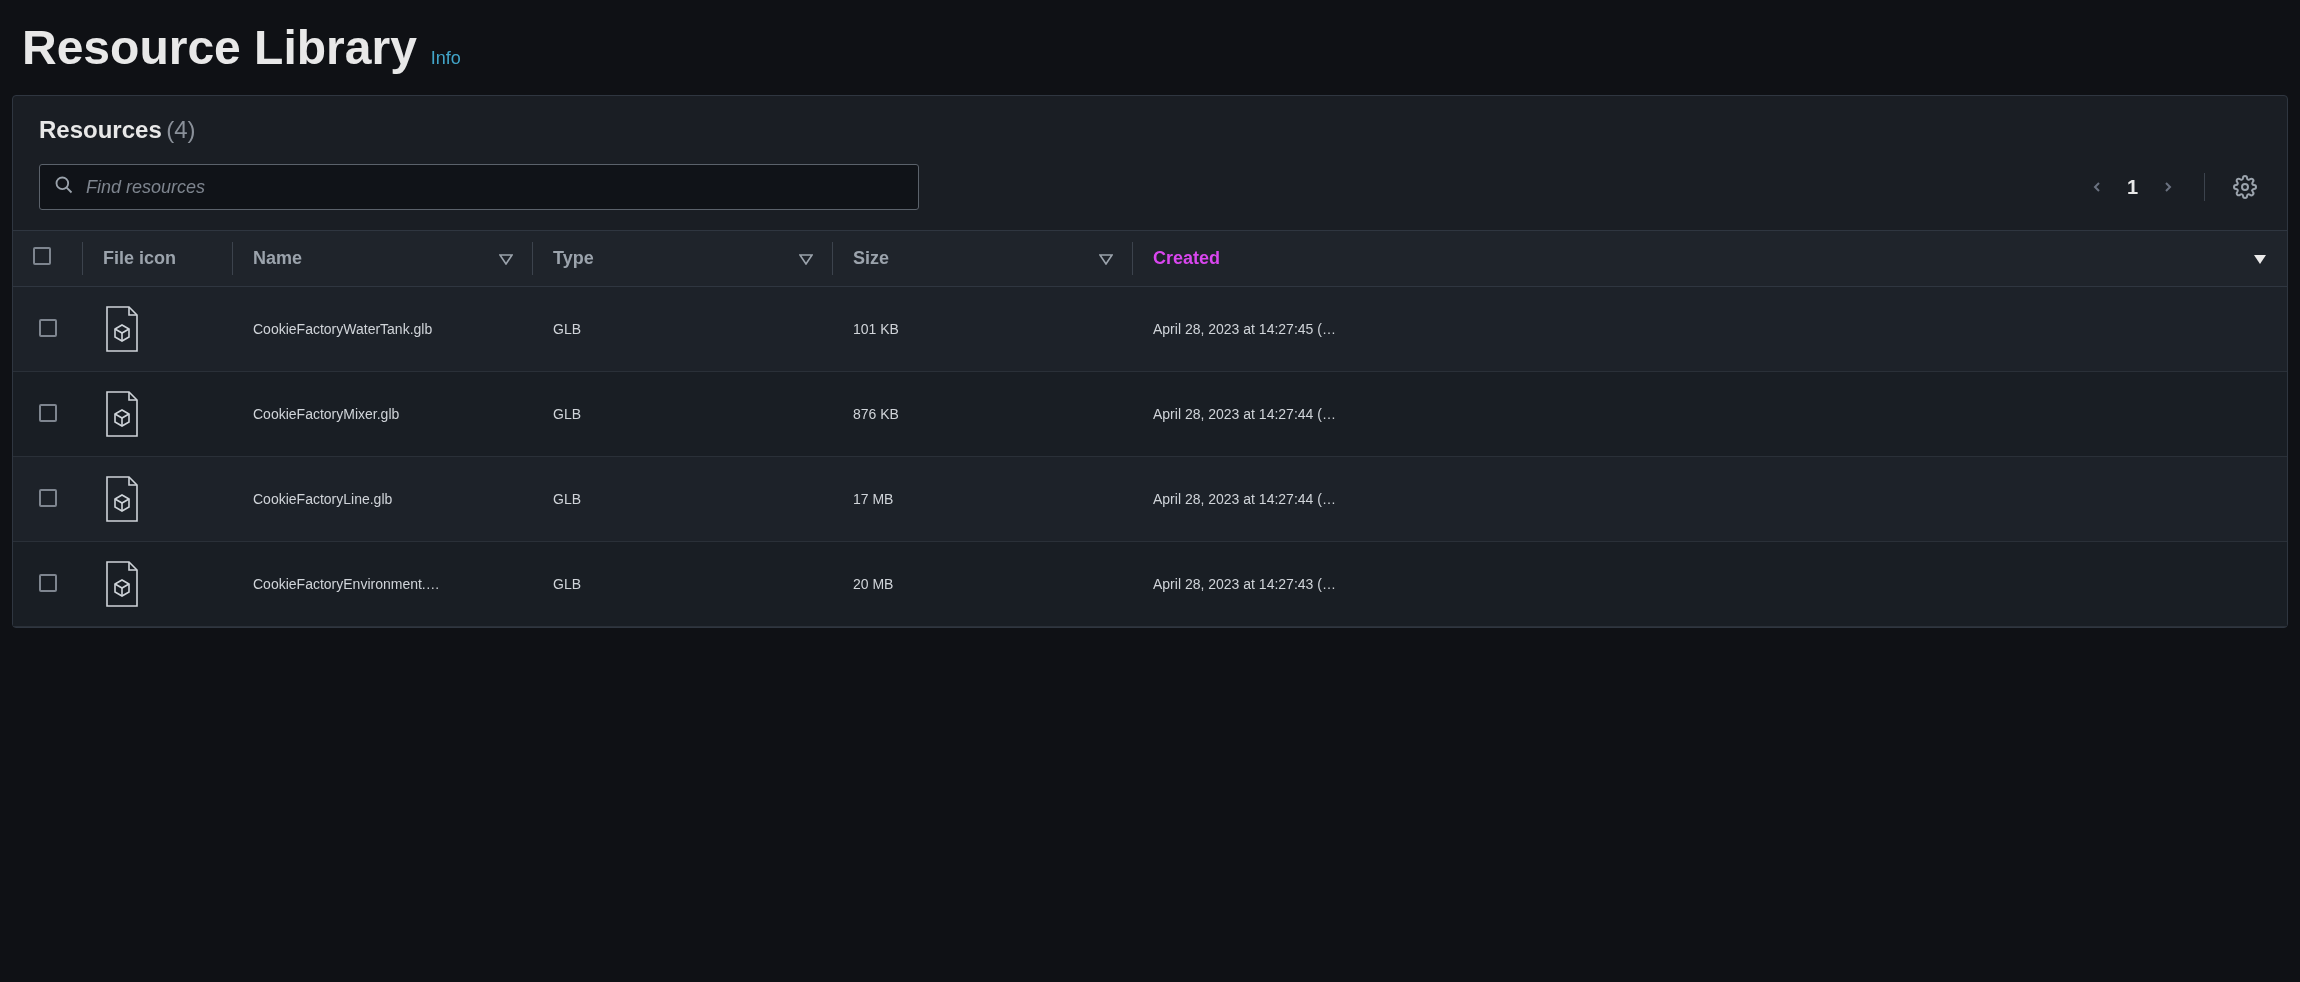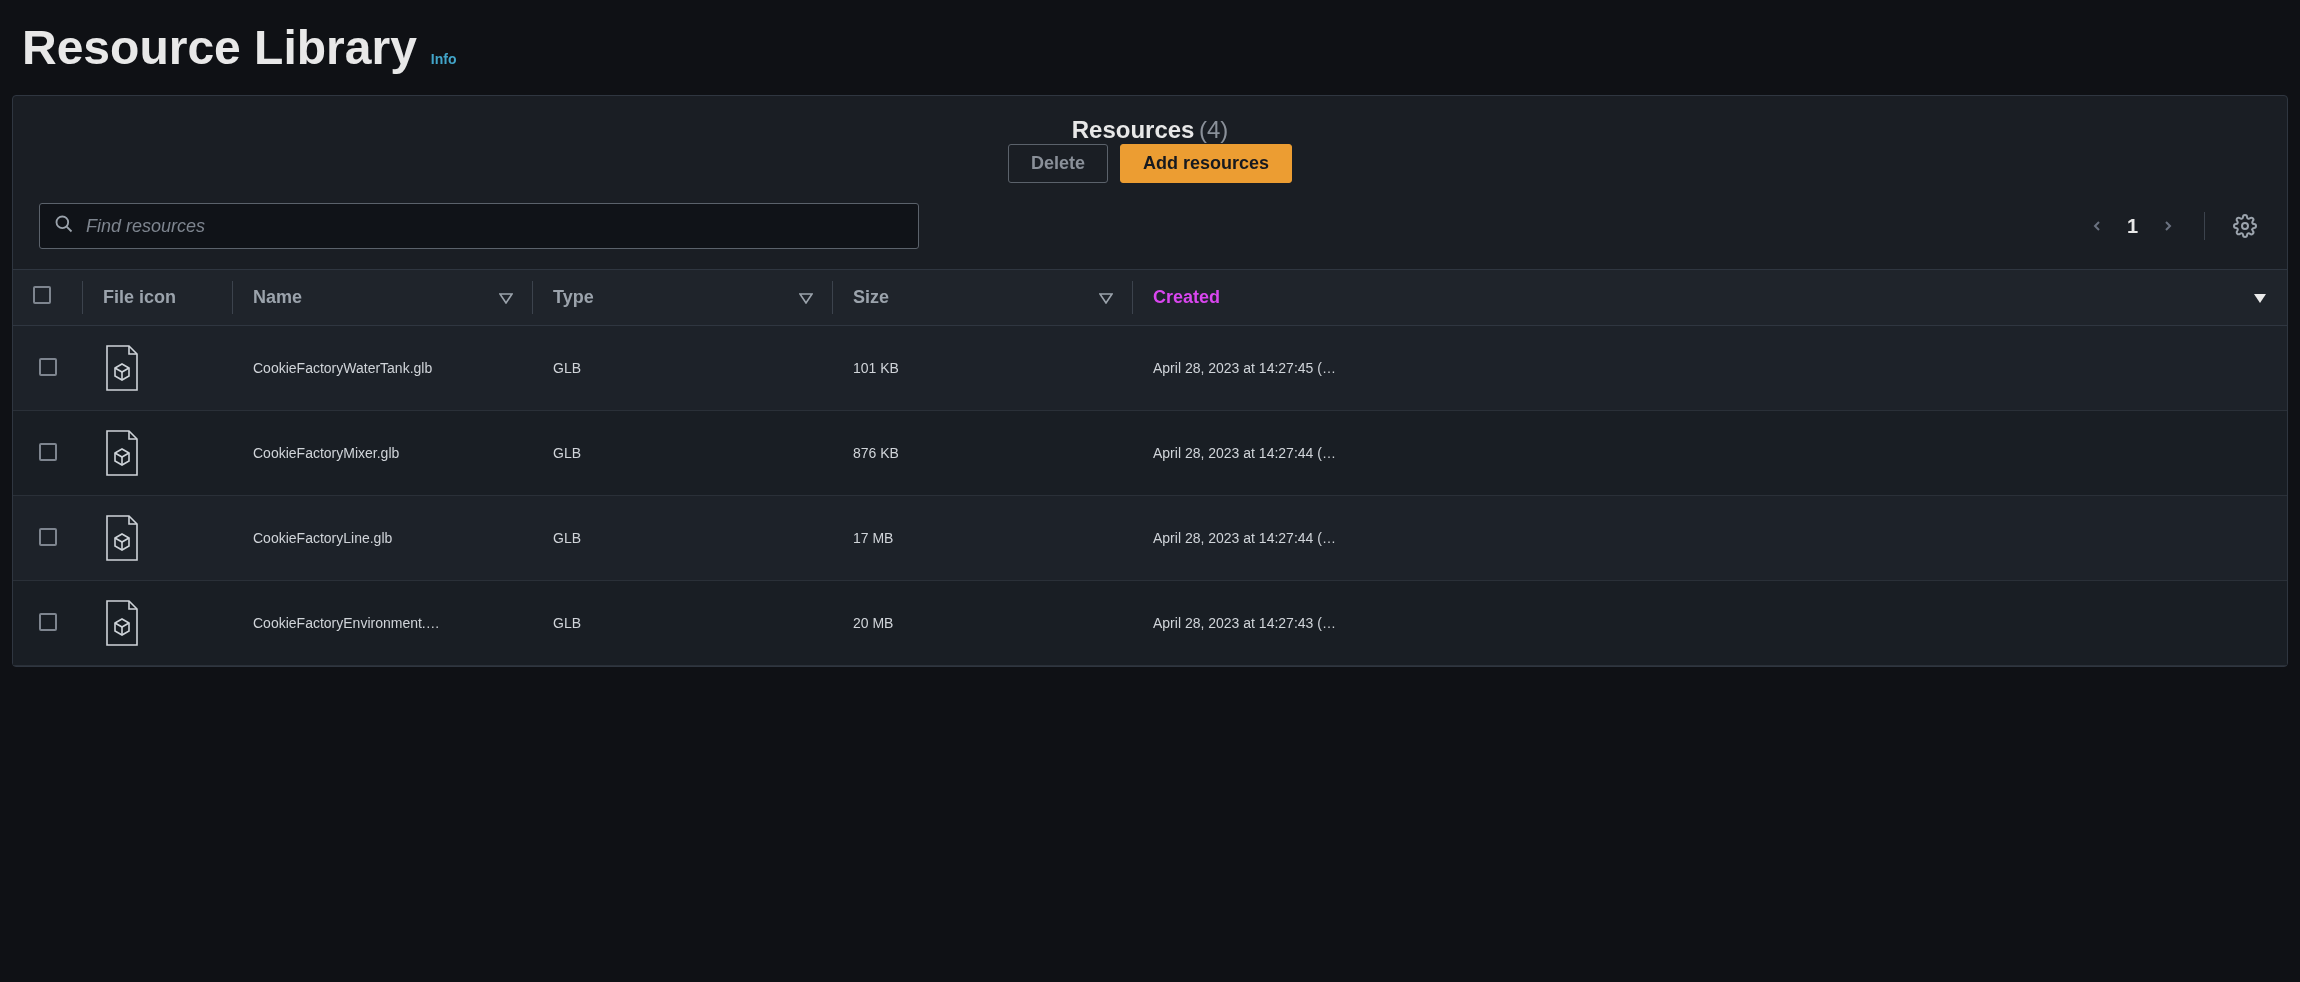--- a/index.html
+++ b/index.html
@@ -19,36 +19,35 @@
       gap: 14px;
       padding: 8px 10px 20px 10px;
     }
     .page-title {
       font-size: 48px;
       font-weight: 700;
       color: #e8e8e8;
     }
     .info-link {
       color: #42a5c9;
-      font-size: 14px;
+      font-size: 18px;
       text-decoration: none;
-      font-weight: 700;
+      font-weight: 400;
     }
     .panel {
       background: #1a1e24;
       border: 1px solid #2f3640;
       border-radius: 4px;
       padding: 0;
     }
     .panel-header {
       display: flex;
       align-items: center;
       justify-content: space-between;
       padding: 20px 26px 10px 26px;
-      flex-direction: column;
     }
     .panel-title {
       font-size: 24px;
       font-weight: 700;
       color: #e8e8e8;
     }
     .panel-count {
       font-weight: 400;
       color: #8a9099;
     }
@@ -204,24 +203,20 @@
   <h1 class="page-title">Resource Library</h1>
   <a href="#" class="info-link">Info</a>
 </div>
 
 <div class="panel">
 
   <div class="panel-header">
     <div>
       <span class="panel-title">Resources</span>
       <span class="panel-title panel-count">(4)</span>
-    </div>
-    <div class="panel-actions">
-      <button class="btn btn-secondary">Delete</button>
-      <button class="btn btn-primary">Add resources</button>
     </div>
   </div>
 
   <div class="toolbar">
     <div class="search-wrap">
       <span>
         <svg width="20" height="20" viewBox="0 0 24 24" fill="none" stroke="#9ba3ac" stroke-width="2.2">
           <circle cx="10" cy="10" r="7"></circle>
           <line x1="21" y1="21" x2="15.2" y2="15.2"></line>
         </svg>

